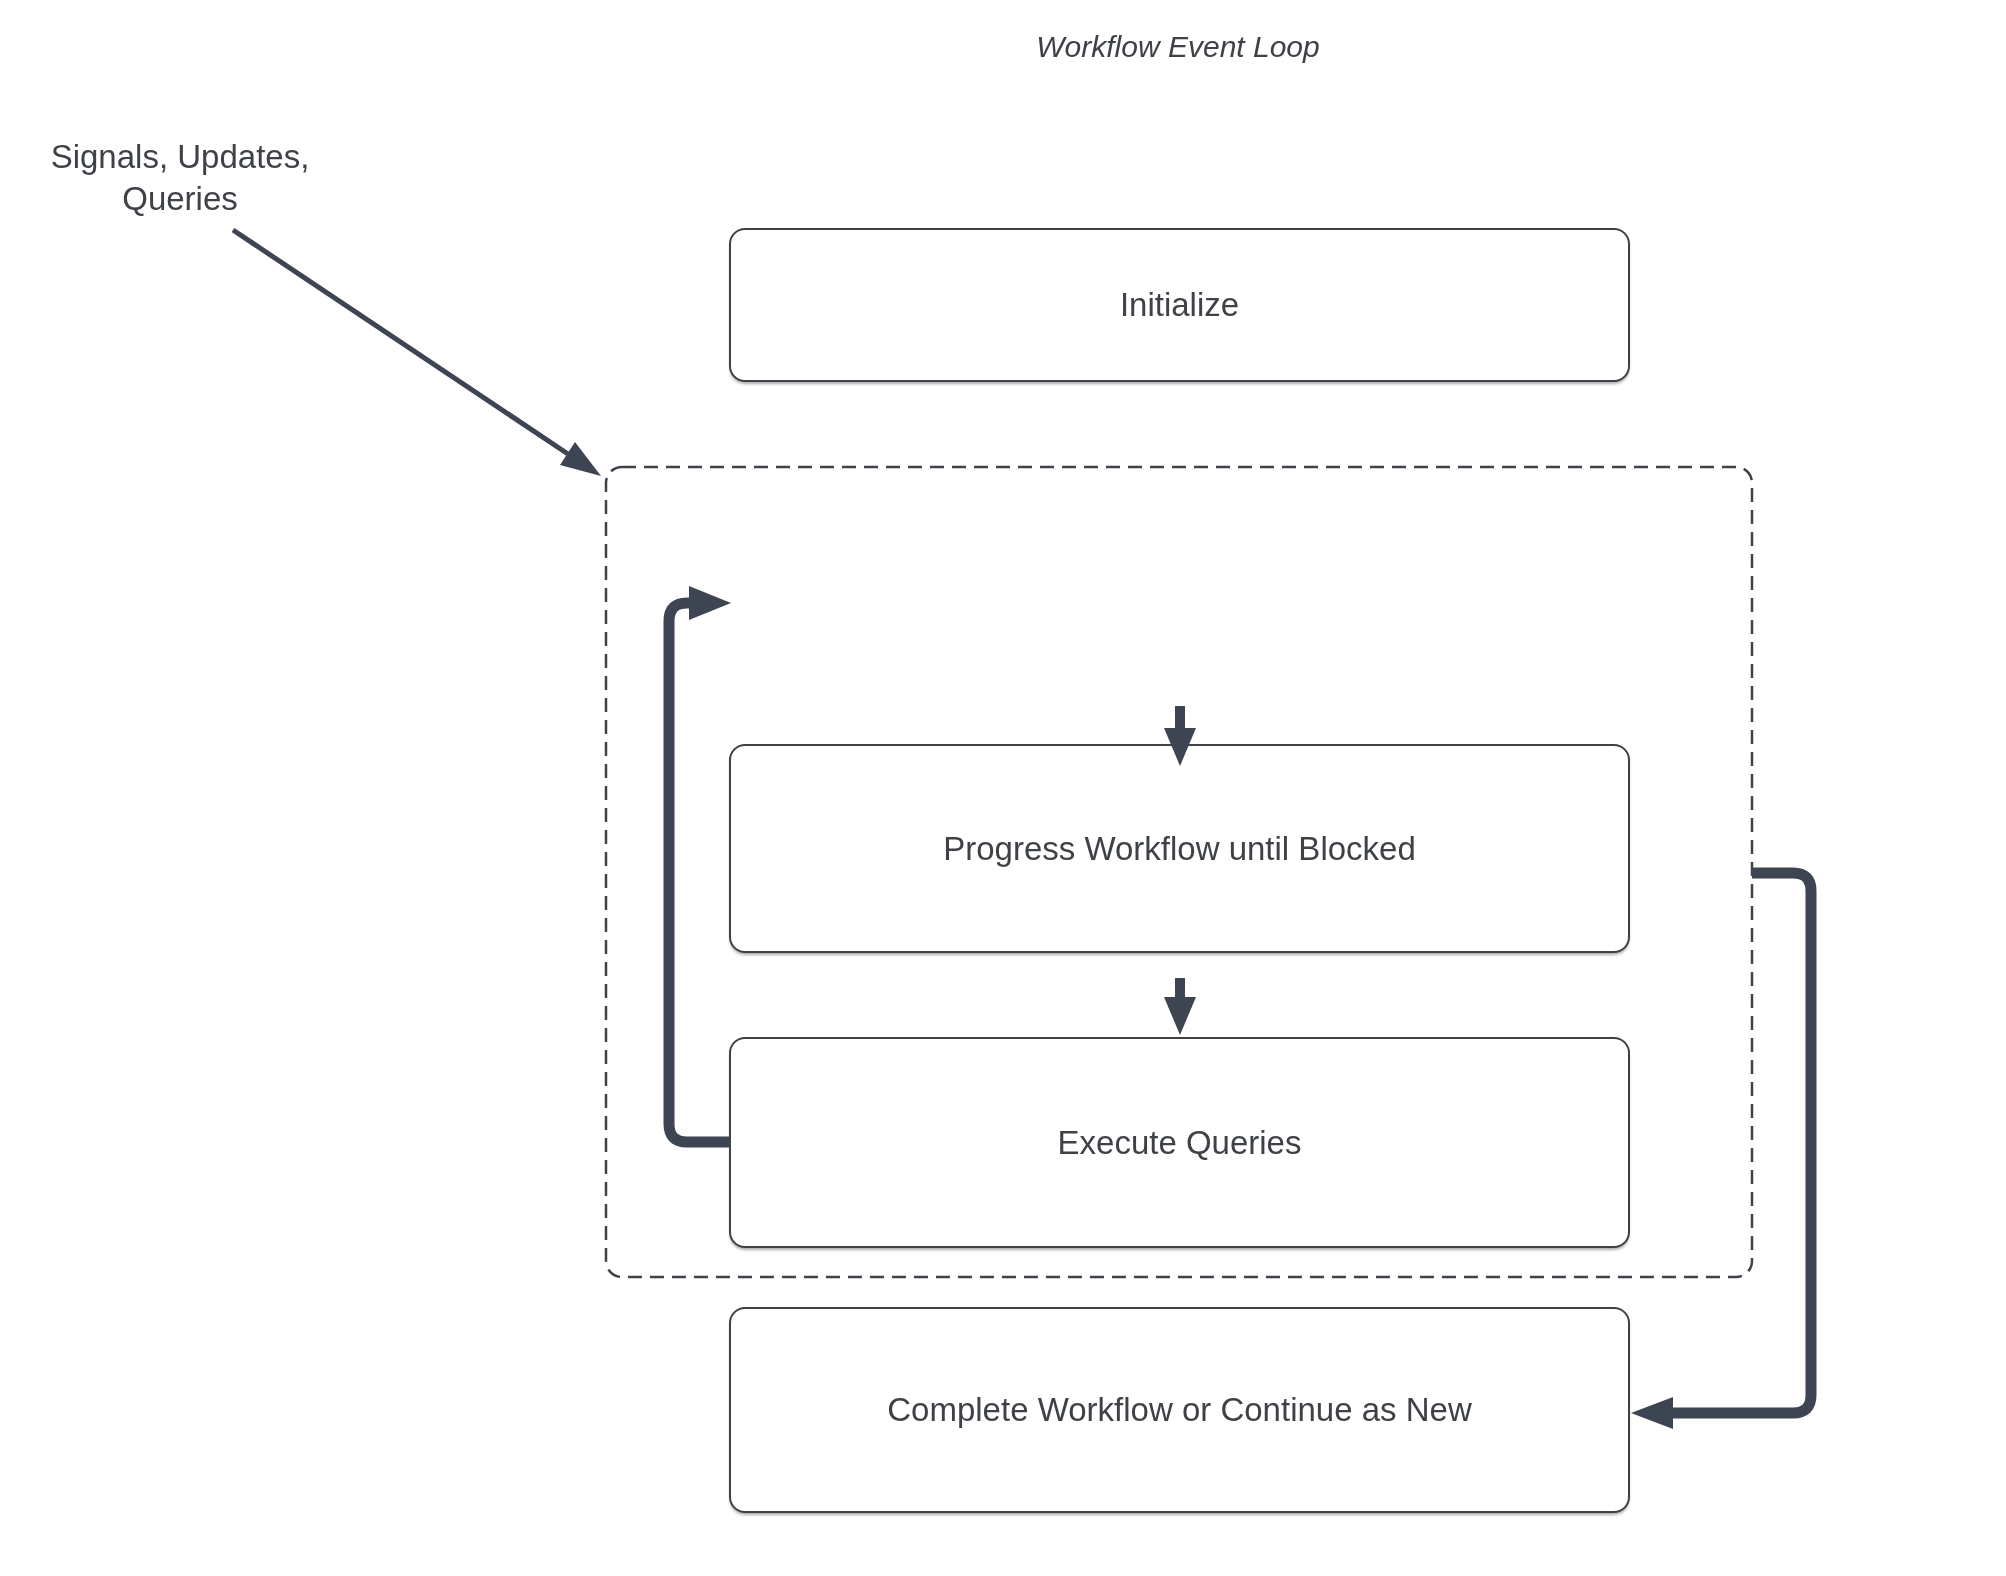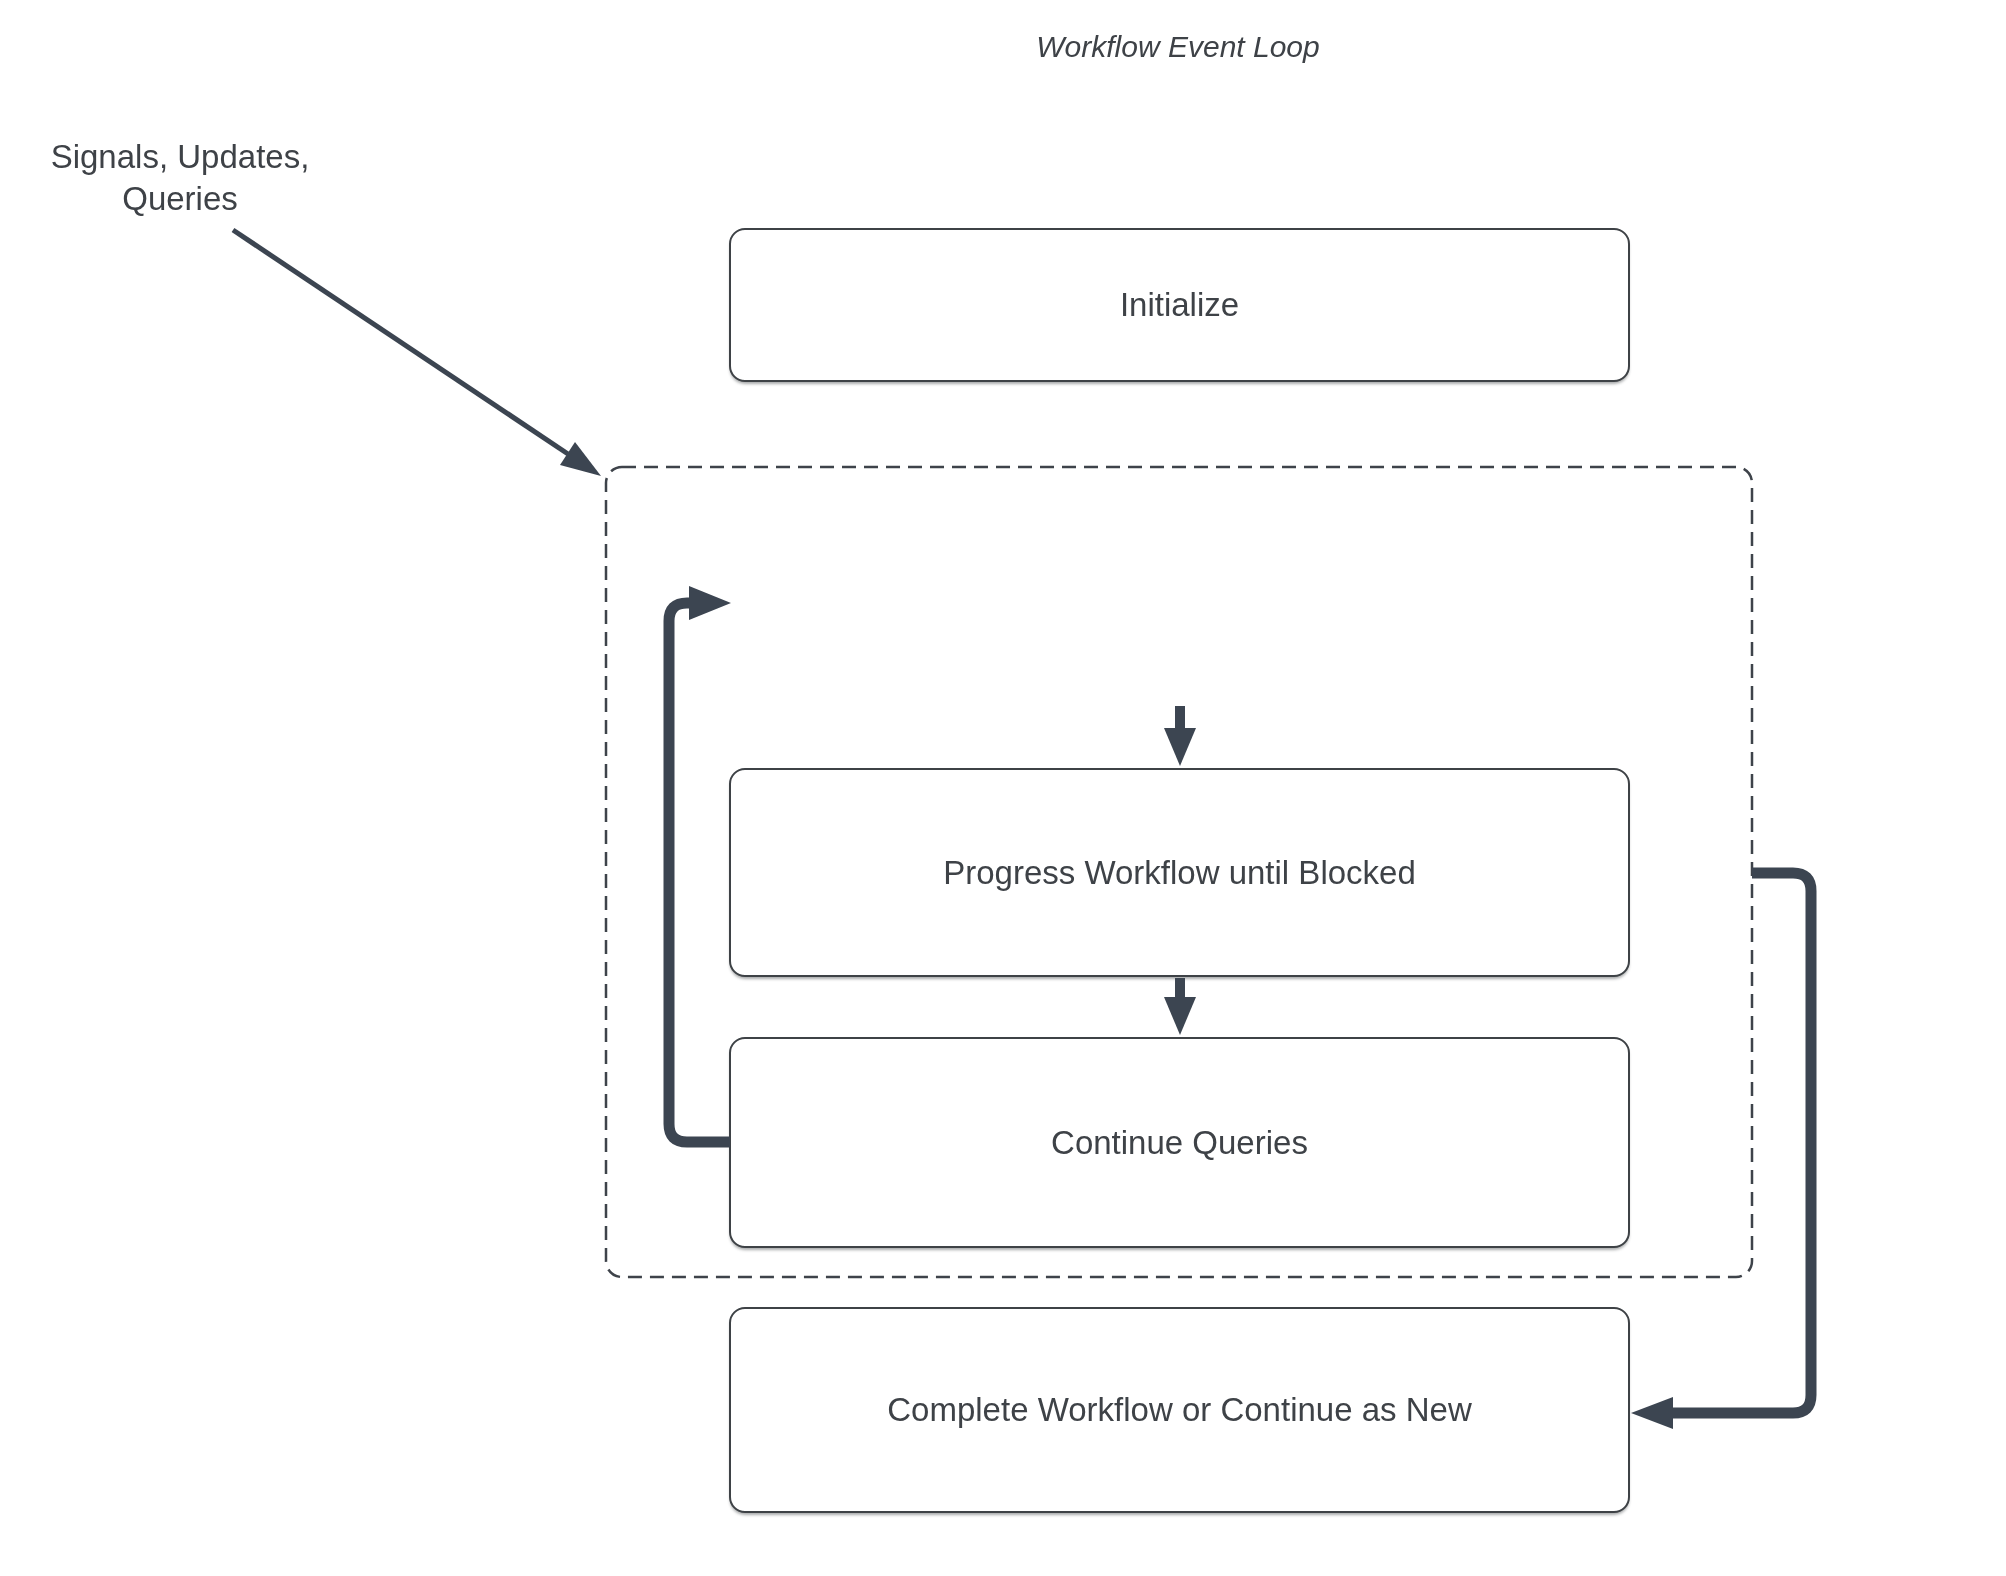--- a/index.html
+++ b/index.html
@@ -49,21 +49,21 @@
     align-items: center;
     justify-content: center;
     text-align: center;
     color: var(--text, #3e4247);
     font-size: 33px;
     box-shadow: 0 3px 3px -1px rgba(40, 44, 48, 0.4);
     z-index: 1;
   }
   #node-initialize        { top: 228px;  height: 154px; }
   #node-progress-signals  { top: 497px;  height: 208px; }
-  #node-progress-workflow { top: 768px;  height: 209px; justify-content: center; }
+  #node-progress-workflow { top: 744px;  height: 209px; justify-content: center; }
   #node-execute-queries   { top: 1037px; height: 211px; }
   #node-complete          { top: 1307px; height: 206px; }
   .connectors {
     position: absolute;
     left: 0; top: 0;
     z-index: 2;
     pointer-events: none;
   }
   .dashed {
     fill: none;
@@ -91,21 +91,21 @@
   <div class="node" id="node-initialize">
     <span>Initialize</span>
   </div>
 
 
   <div class="node" id="node-progress-workflow">
     <span>Progress Workflow until Blocked</span>
   </div>
 
   <div class="node" id="node-execute-queries">
-    <span>Continue Queries</span>
+    <span>Execute Queries</span>
   </div>
 
   <div class="node" id="node-complete">
     <span>Complete Workflow or Continue as New</span>
   </div>
 
   <svg class="connectors" width="2006" height="1576" viewBox="0 0 2006 1576">
 
     <rect class="dashed" x="606" y="467" width="1146" height="810" rx="16"></rect>
 

